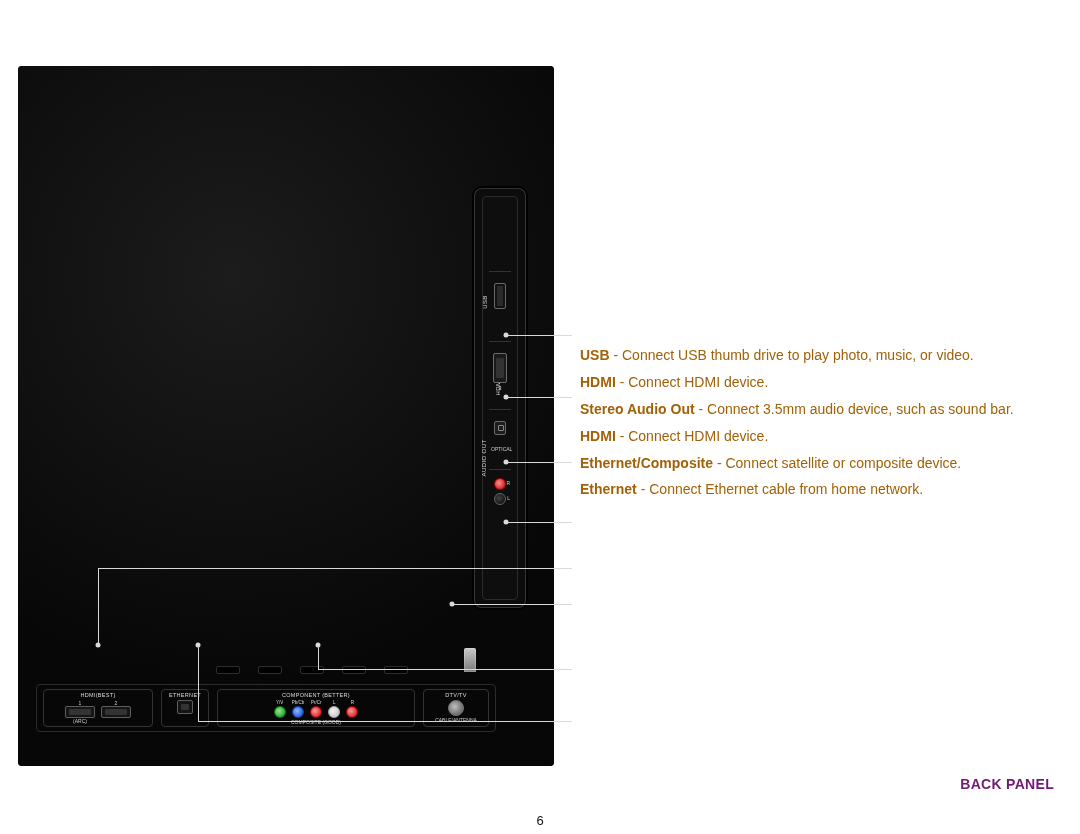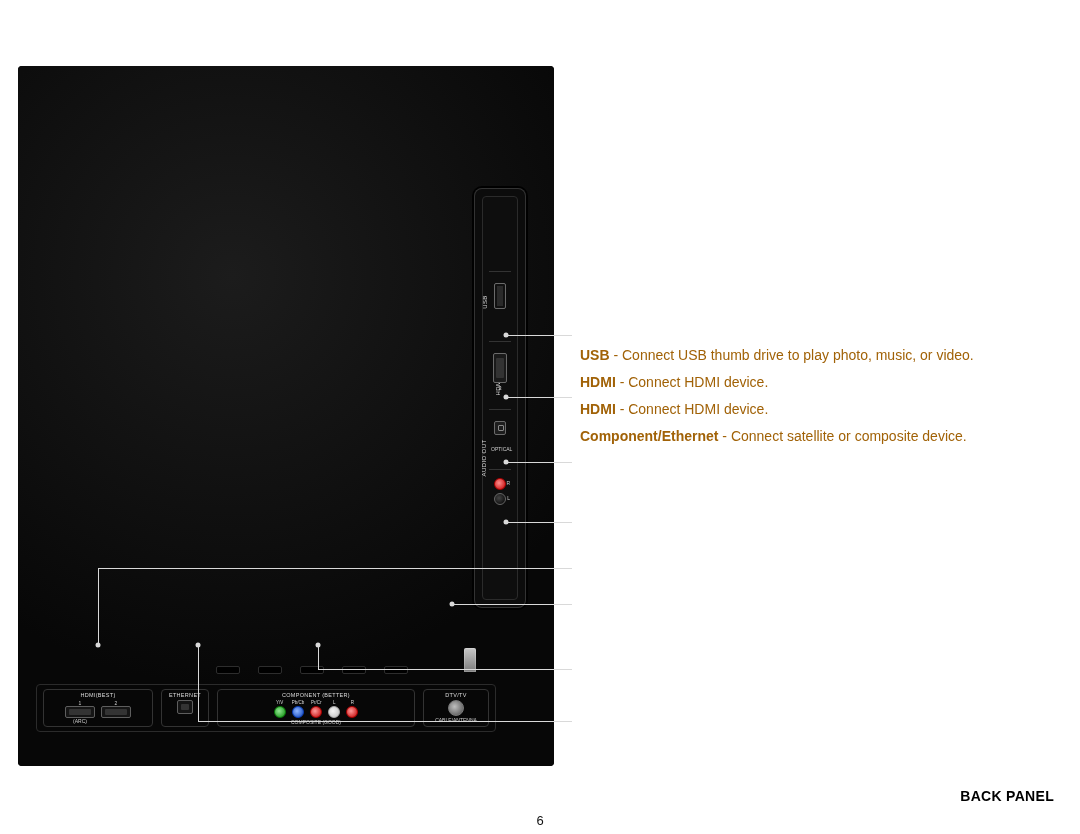--- a/index.html
+++ b/index.html
@@ -57,21 +57,21 @@
   .rca.white  { background: radial-gradient(circle at 40% 40%, #f4f4f4,#bdbdbd); border-color: #aaa; }
   .rca-wrap { display: flex; flex-direction: column; align-items: center; gap: 1px; }
   .rca-lab { font-size: 4.5px; color: #ddd; white-space: nowrap; }
   .comp-sub { font-size: 5px; color: #ccc; margin-top: 1px; }
   .coax-slot { width: 16px; height: 16px; border-radius: 50%; background: radial-gradient(circle at 40% 40%, #bfbfbf,#4a4a4a); border: 1px solid #7a7a7a; margin: 0 auto; }
 
   
   .descs { position: absolute; left: 580px; right: 22px; top: 290px; color: #a16207; font-size: 14px; line-height: 1.35; }
   .desc-item { margin: 8px 0; }
   .desc-item b { font-weight: 700; }
-  .back-panel { position: absolute; right: 26px; bottom: 30px; font-size: 14px; font-weight: 700; letter-spacing: .3px; color: #000000; }
+  .back-panel { position: absolute; right: 26px; bottom: 42px; font-size: 14px; font-weight: 700; letter-spacing: .3px; color: #701a75; }
   .page-num { position: absolute; left: 50%; transform: translateX(-50%); bottom: 6px; font-size: 13px; color: #111; }
 
   
   .callout { position: absolute; background: transparent; pointer-events: none; }
   .line-h { position: absolute; height: 1px; background: #d9d9d9; }
   .line-v { position: absolute; width: 1px; background: #d9d9d9; }
   .dot { position: absolute; width: 5px; height: 5px; background: #d9d9d9; border-radius: 50%; transform: translate(-50%,-50%); }
 
 </style>
 </head>
@@ -203,20 +203,22 @@
         <div class="line-v" style="left:318px; top:597px; height:24px"></div>
         <div class="line-h" style="left:318px; top:621px; width:254px"></div>
        <div class="dot" style="left:198px; top:597px"></div>
         <div class="line-v" style="left:198px; top:597px; height:76px"></div>
         <div class="line-h" style="left:198px; top:673px; width:374px"></div>
     </div>
 
     <div class="descs" id="desc-list">
         <div class="desc-item"><b>USB</b><span> - Connect USB thumb drive to play photo, music, or video.</span></div>
         <div class="desc-item"><b>HDMI</b><span> - Connect HDMI device.</span></div>
+        <div class="desc-item"><b>Stereo Audio Out</b><span> - Connect 3.5mm audio device, such as sound bar.</span></div>
         <div class="desc-item"><b>HDMI</b><span> - Connect HDMI device.</span></div>
-        <div class="desc-item"><b>Component/Ethernet</b><span> - Connect satellite or composite device.</span></div>
+        <div class="desc-item"><b>Ethernet/Composite</b><span> - Connect satellite or composite device.</span></div>
+        <div class="desc-item"><b>Ethernet</b><span> - Connect Ethernet cable from home network.</span></div>
       </div>
 
     <div class="back-panel">BACK PANEL</div>
     <div class="page-num">6</div>
   </div>
 </div>
 
 </body></html>

